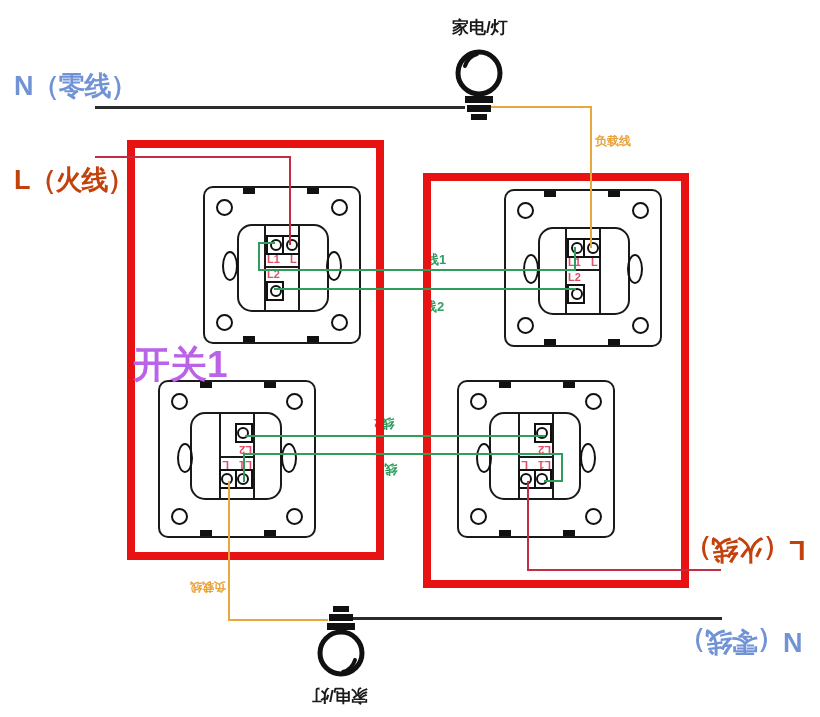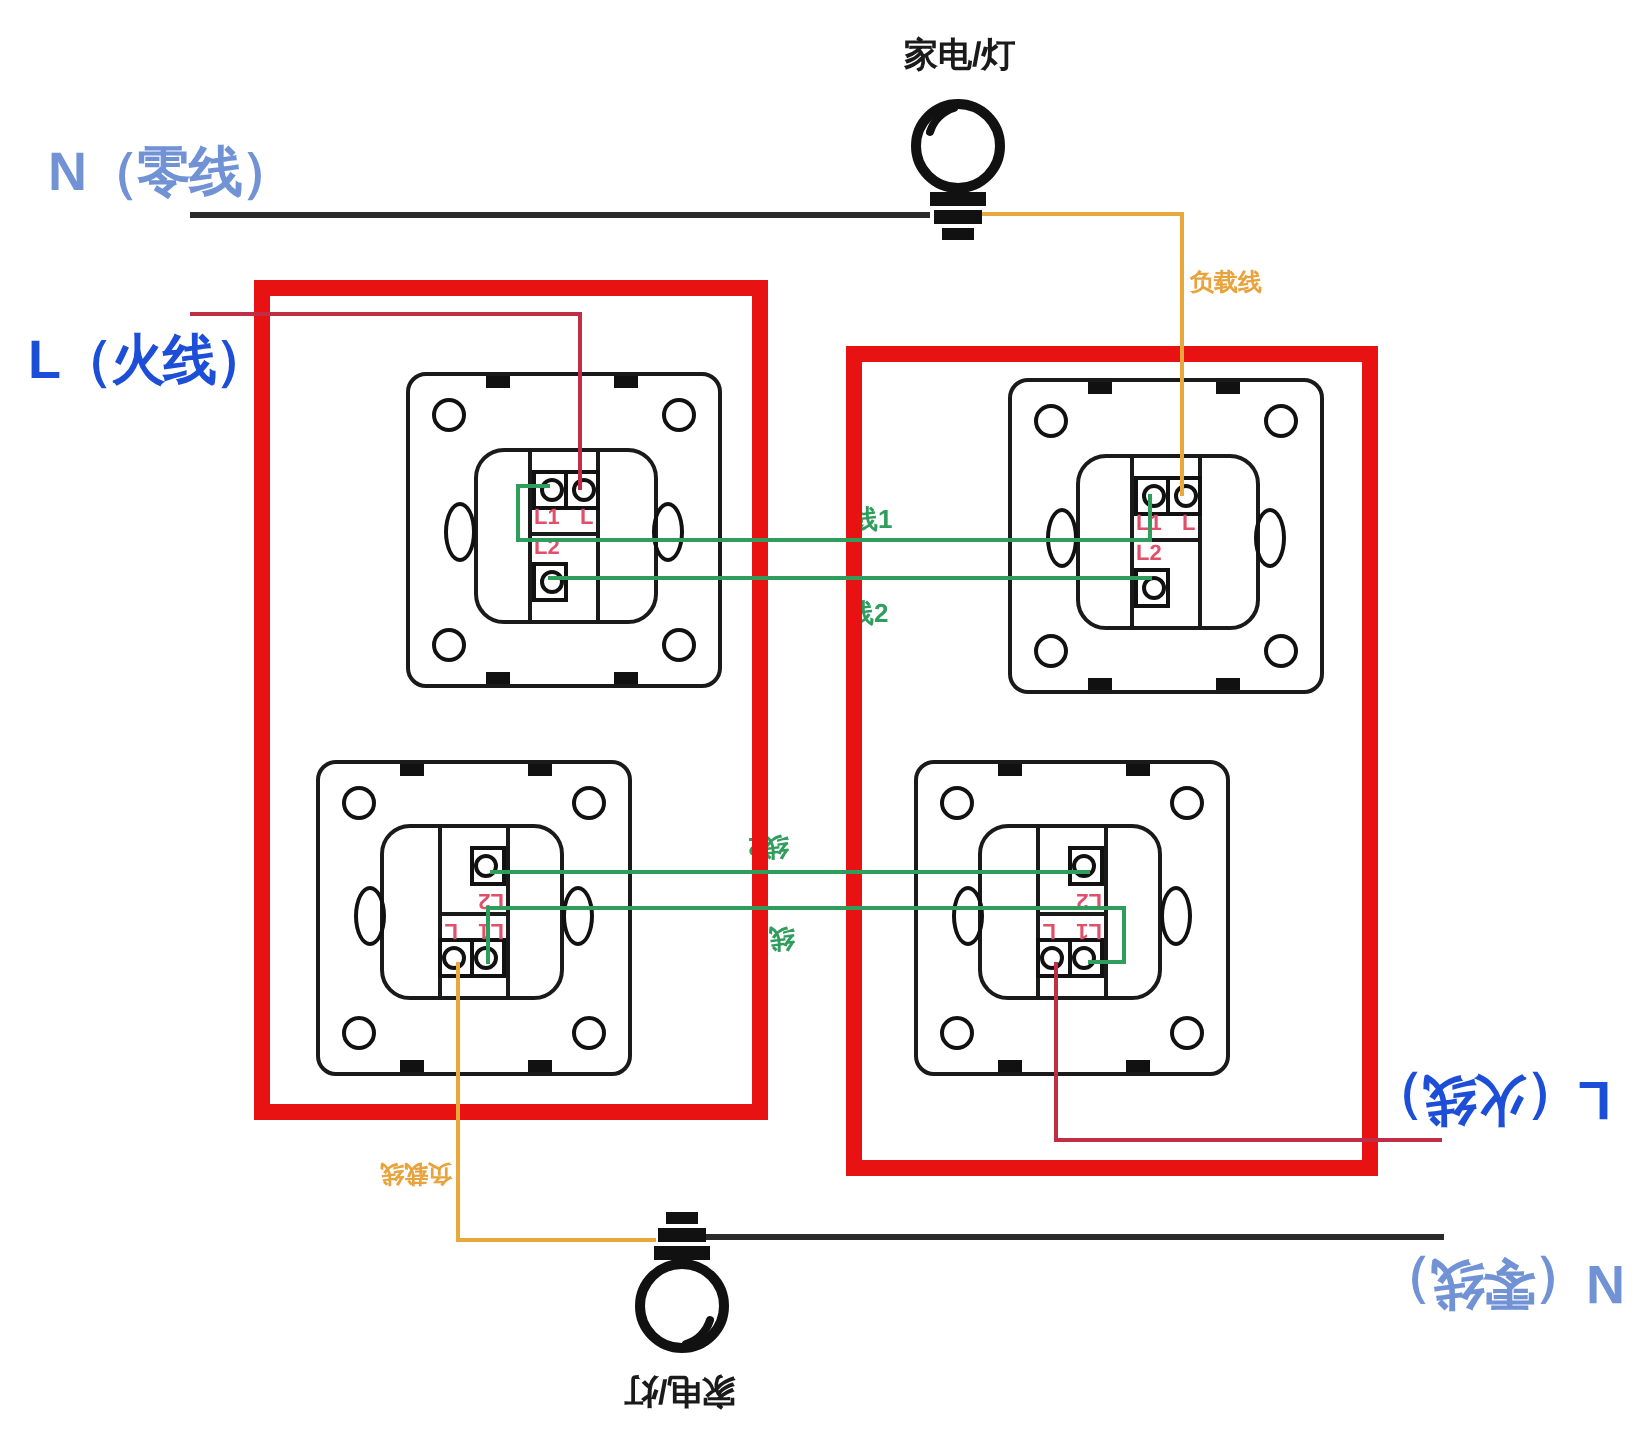--- a/index.html
+++ b/index.html
@@ -2,22 +2,22 @@
 <html><head>
 <meta charset="utf-8">
 <style>
   html,body{margin:0;padding:0;background:#fff;}
   #stage{position:relative;width:820px;height:717px;background:#fff;overflow:hidden;
          font-family:"Liberation Sans","DejaVu Sans",sans-serif;}
   .r180{transform:rotate(180deg);}
   
   .lbl{position:absolute;white-space:nowrap;}
   .appliance{font-size:17px;font-weight:bold;color:#1a1a1a;}
-  .neutral-lbl{font-size:27px;font-weight:bold;color:#7193d6;letter-spacing:-1px;margin-left:10px;}
-  .live-lbl{font-size:27px;font-weight:bold;color:#1d4ed8;letter-spacing:-1px;}
+  .neutral-lbl{font-size:27px;font-weight:bold;color:#7193d6;letter-spacing:-1px;}
+  .live-lbl{font-size:27px;font-weight:bold;color:#c2410c;letter-spacing:-1px;}
   .load-lbl{font-size:12px;font-weight:bold;color:#e8a33c;}
   .ctrl-lbl{font-size:13px;font-weight:bold;color:#2f9e5d;z-index:2;}
   .switch-lbl{font-size:37px;font-weight:bold;color:#bb63e8;z-index:9;}
   
   .redbox{position:absolute;border:8px solid #e81212;box-sizing:border-box;z-index:3;}
   
   .wire{position:absolute;z-index:5;}
   .wN{background:#2b2b2b;}
   .wL{background:#c12d44;}
   .wG{background:#2f9e5d;}
@@ -47,20 +47,21 @@
 <body>
 
 <div id="stage">
 
   <div class="lbl appliance" style="left:452px;top:16px">家电/灯</div>
   <div class="lbl neutral-lbl" style="left:14px;top:68px">N（零线）</div>
   <div class="lbl live-lbl" style="left:14px;top:162px">L（火线）</div>
   <div class="lbl load-lbl" style="left:595px;top:133px">负载线</div>
   <div class="lbl ctrl-lbl" style="left:426px;top:251px">线1</div>
   <div class="lbl ctrl-lbl" style="left:424px;top:298px">线2</div>
+  <div class="lbl switch-lbl" style="left:133px;top:340px">开关1</div>
   <div class="lbl ctrl-lbl r180" style="left:374px;top:414px">线2</div>
   <div class="lbl ctrl-lbl r180" style="left:377px;top:460px">线1</div>
   <div class="lbl load-lbl r180" style="left:190px;top:578px">负载线</div>
   <div class="lbl appliance r180" style="left:312px;top:684px">家电/灯</div>
   <div class="lbl live-lbl r180" style="left:686px;top:532px">L（火线）</div>
   <div class="lbl neutral-lbl r180" style="left:680px;top:624px">N（零线）</div>
 
   <div class="redbox" style="left:127px;top:140px;width:257px;height:420px"></div>
   <div class="redbox" style="left:423px;top:173px;width:266px;height:415px"></div>
 

